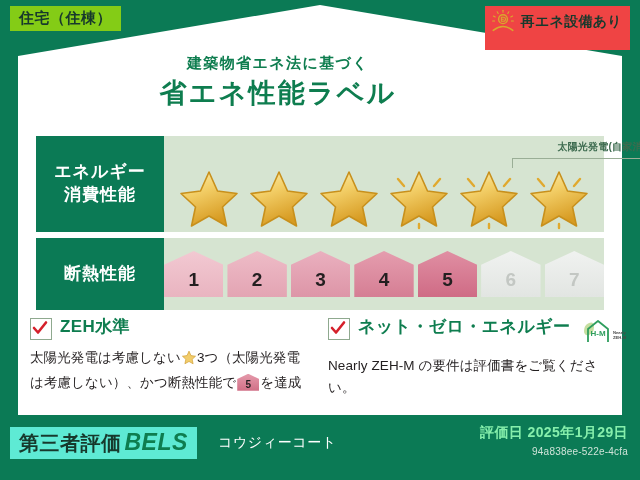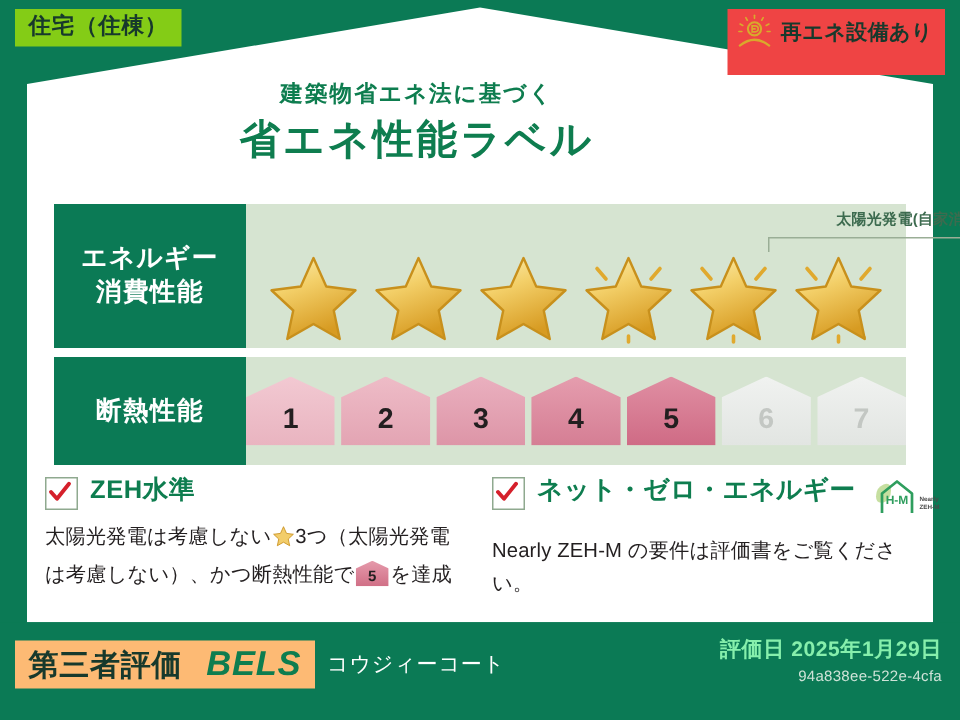--- a/index.html
+++ b/index.html
@@ -261,25 +261,25 @@
     bottom: 0;
     width: 640px;
     height: 65px;
     background: #0b7a55;
     z-index: 7;
   }
   .bels-badge {
     position: absolute;
     left: 10px;
     top: 12px;
-    background: #fdba74;
+    background: #5eead4;
     padding: 3px 9px 4px 9px;
     display: flex;
     align-items: baseline;
-    gap: 16px;
+    gap: 3px;
   }
   .bels-jp {
     color: #17392c;
     font-size: 20px;
     font-weight: bold;
     letter-spacing: 0.5px;
     line-height: 1.1;
   }
   .bels-en {
     color: #0e7d4f;

